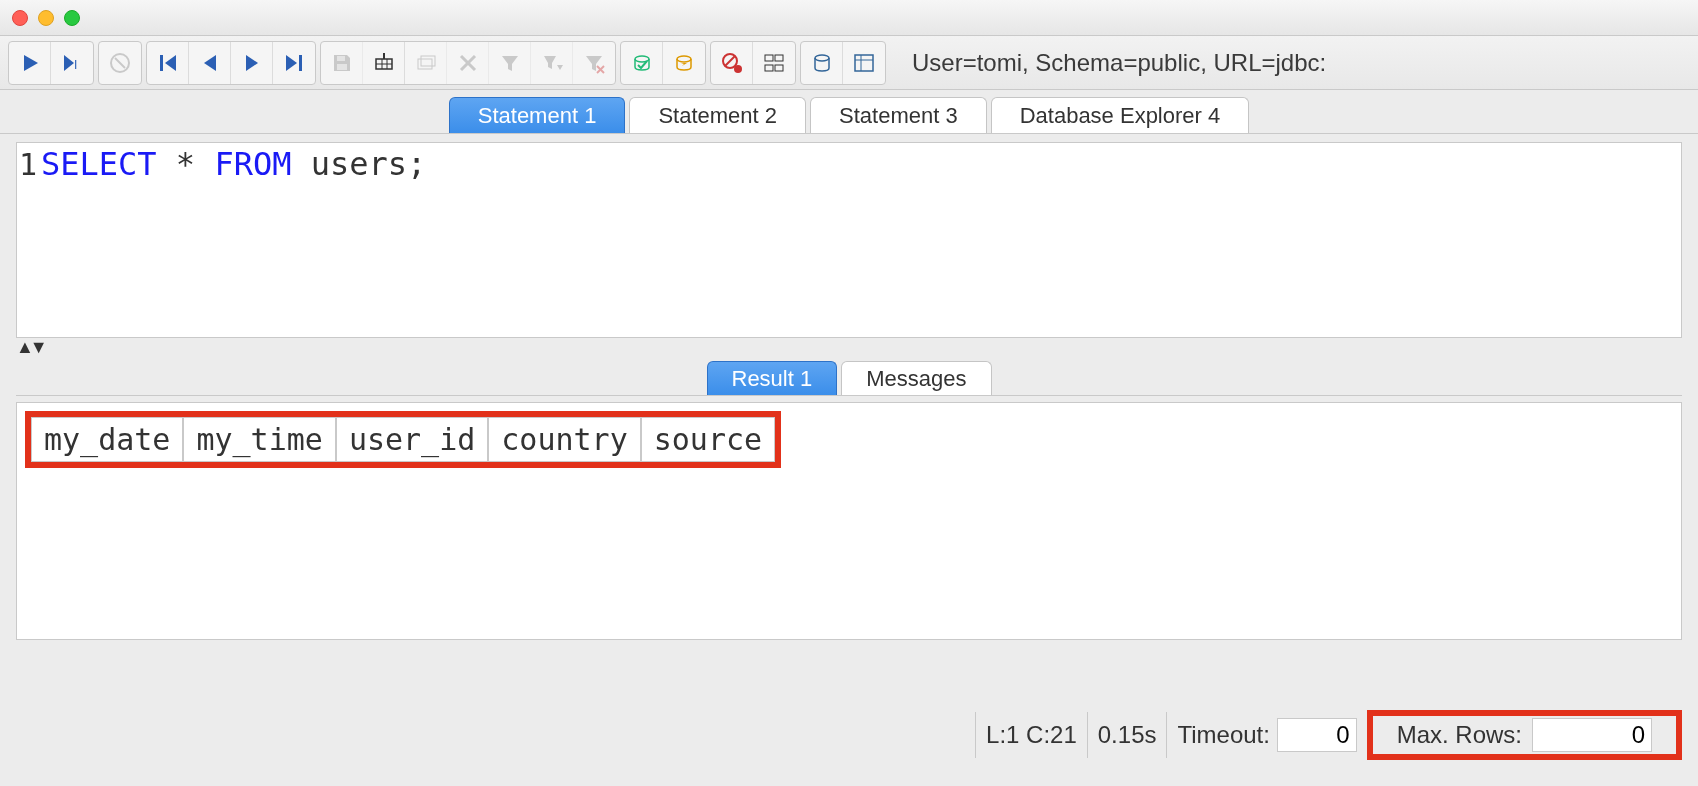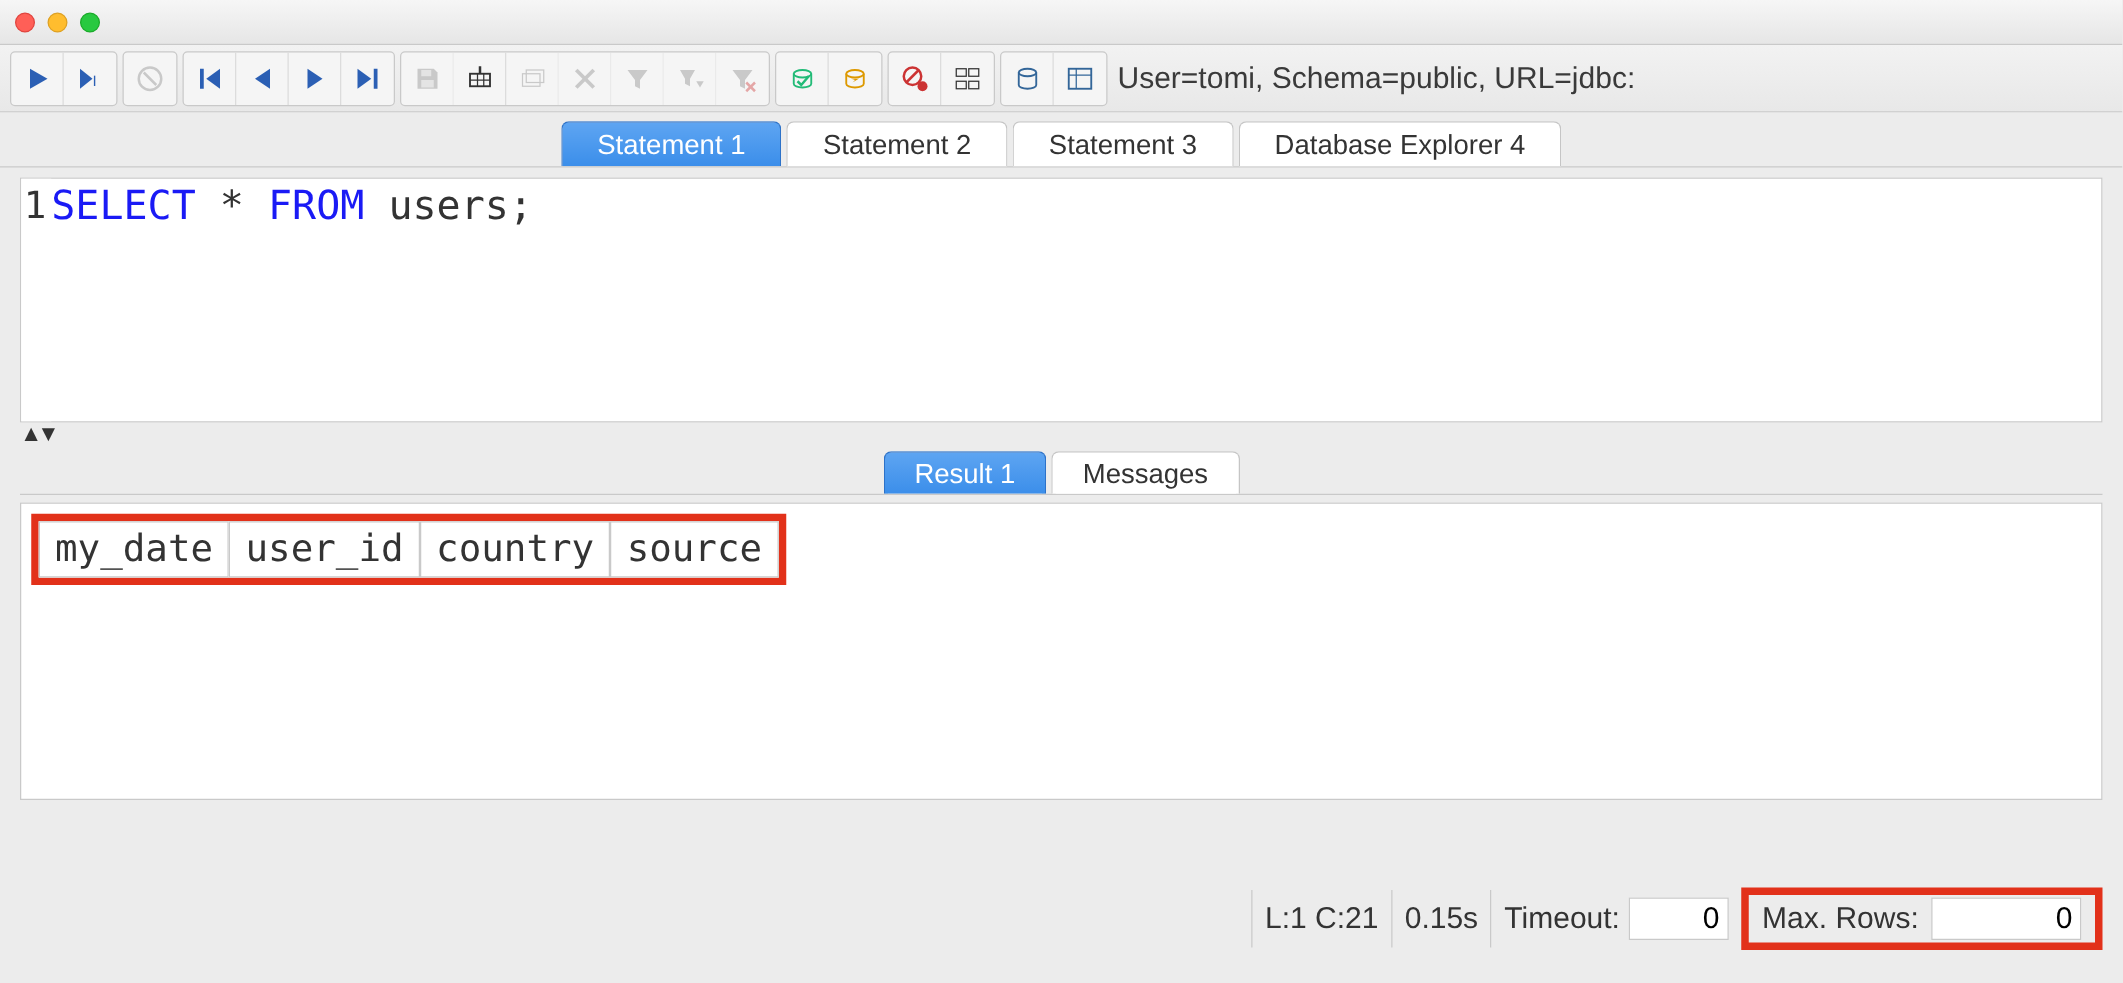--- a/index.html
+++ b/index.html
@@ -59,21 +59,21 @@
     display: flex;
     align-items: center;
     justify-content: center;
     cursor: pointer;
     border-right: 1px solid #dcdcdc;
   }
   .tb-btn:last-child { border-right: none; }
   .tb-btn svg { width: 24px; height: 24px; }
   .tb-btn.disabled { opacity: 0.4; cursor: default; }
   .conn-info {
-    margin-left: 4px;
+    margin-left: 22px;
     font-size: 24px;
     color: #3a3a3a;
     white-space: nowrap;
     overflow: hidden;
   }
 
   
   .tabrow {
     height: 44px;
     display: flex;
@@ -225,21 +225,21 @@
     height: 34px;
     font-size: 24px;
     padding: 0 6px;
     background: #fff;
   }
   .maxrows-box {
     display: flex;
     align-items: center;
     gap: 10px;
     border: 6px solid #e2311a;
-    padding: 2px 11px;
+    padding: 2px 24px;
   }
 </style>
 </head>
 <body>
 
 <div class="titlebar">
   <div class="traffic-lights">
     <div class="traffic-light tl-close"></div>
     <div class="traffic-light tl-min"></div>
     <div class="traffic-light tl-max"></div>
@@ -419,20 +419,21 @@
 
 <div class="result-tabrow">
   <div class="rtab active">Result 1</div>
   <div class="rtab">Messages</div>
 </div>
 
 <div class="result-area">
   <div class="highlight-box">
     <div class="col-row">
       <div class="col-header">my_date</div>
+      <div class="col-header">my_time</div>
       <div class="col-header">user_id</div>
       <div class="col-header">country</div>
       <div class="col-header">source</div>
     </div>
   </div>
 </div>
 
 <div class="statusbar">
   <div class="status-spacer"></div>
   <div class="status-cell">L:1 C:21</div>

